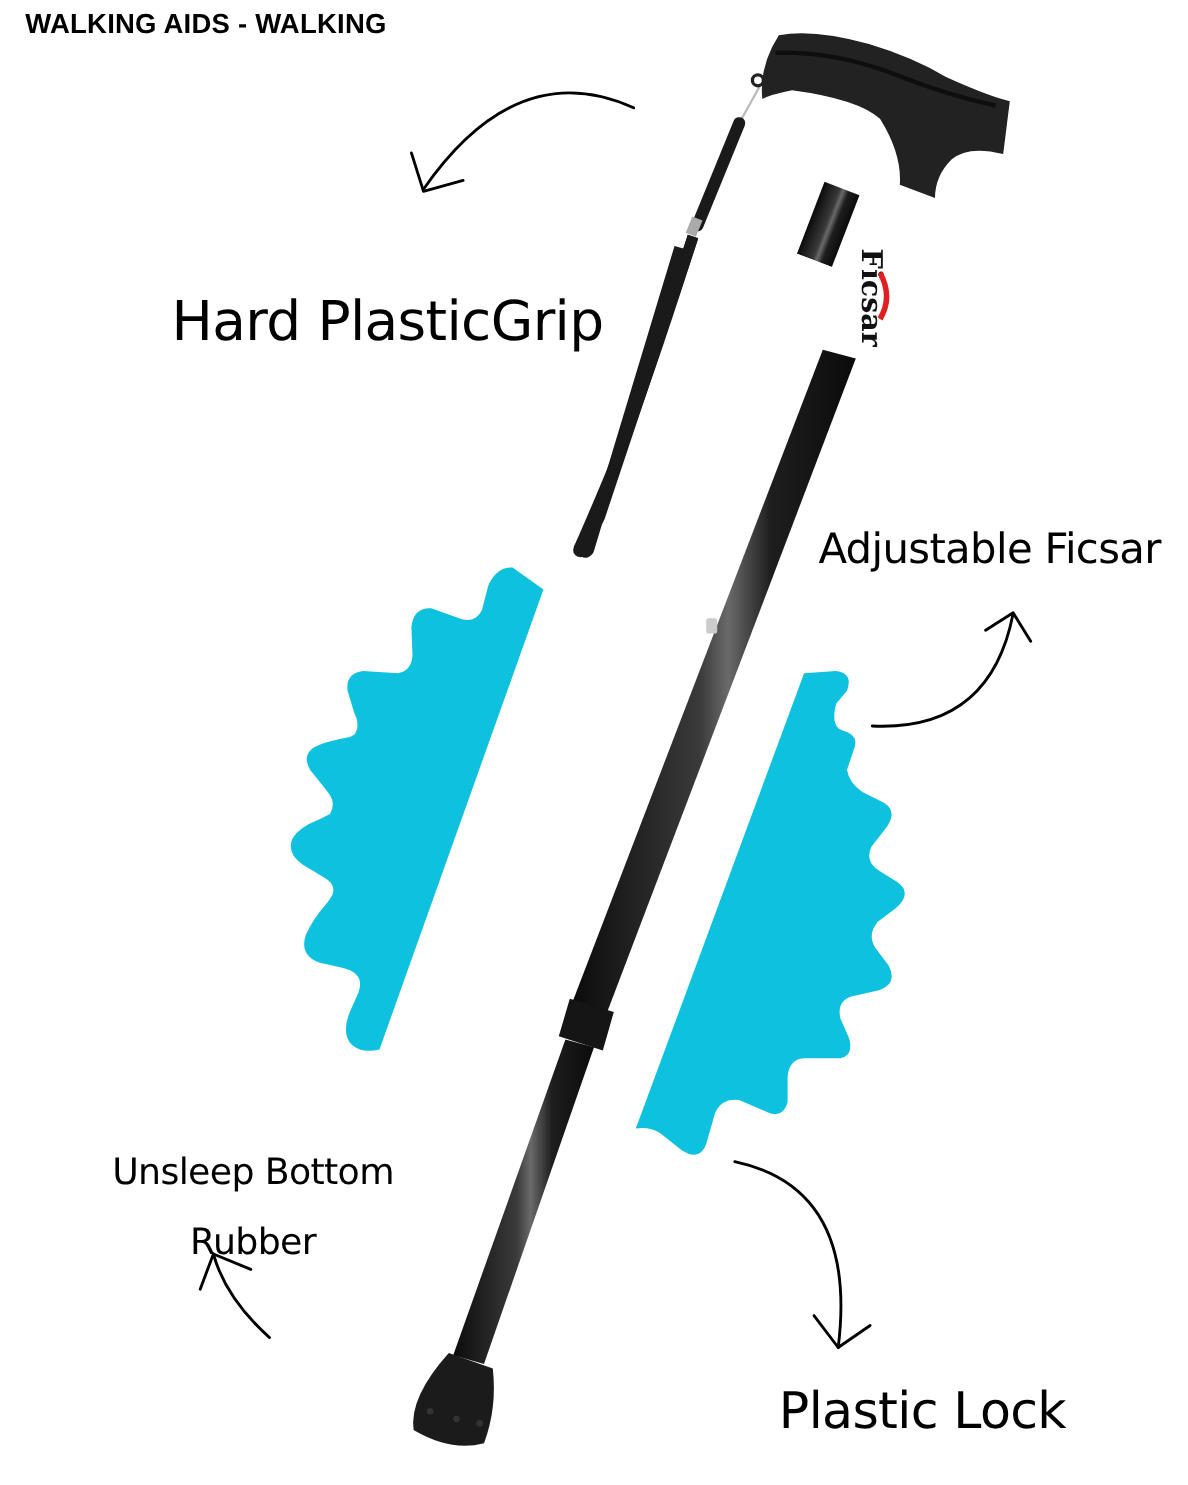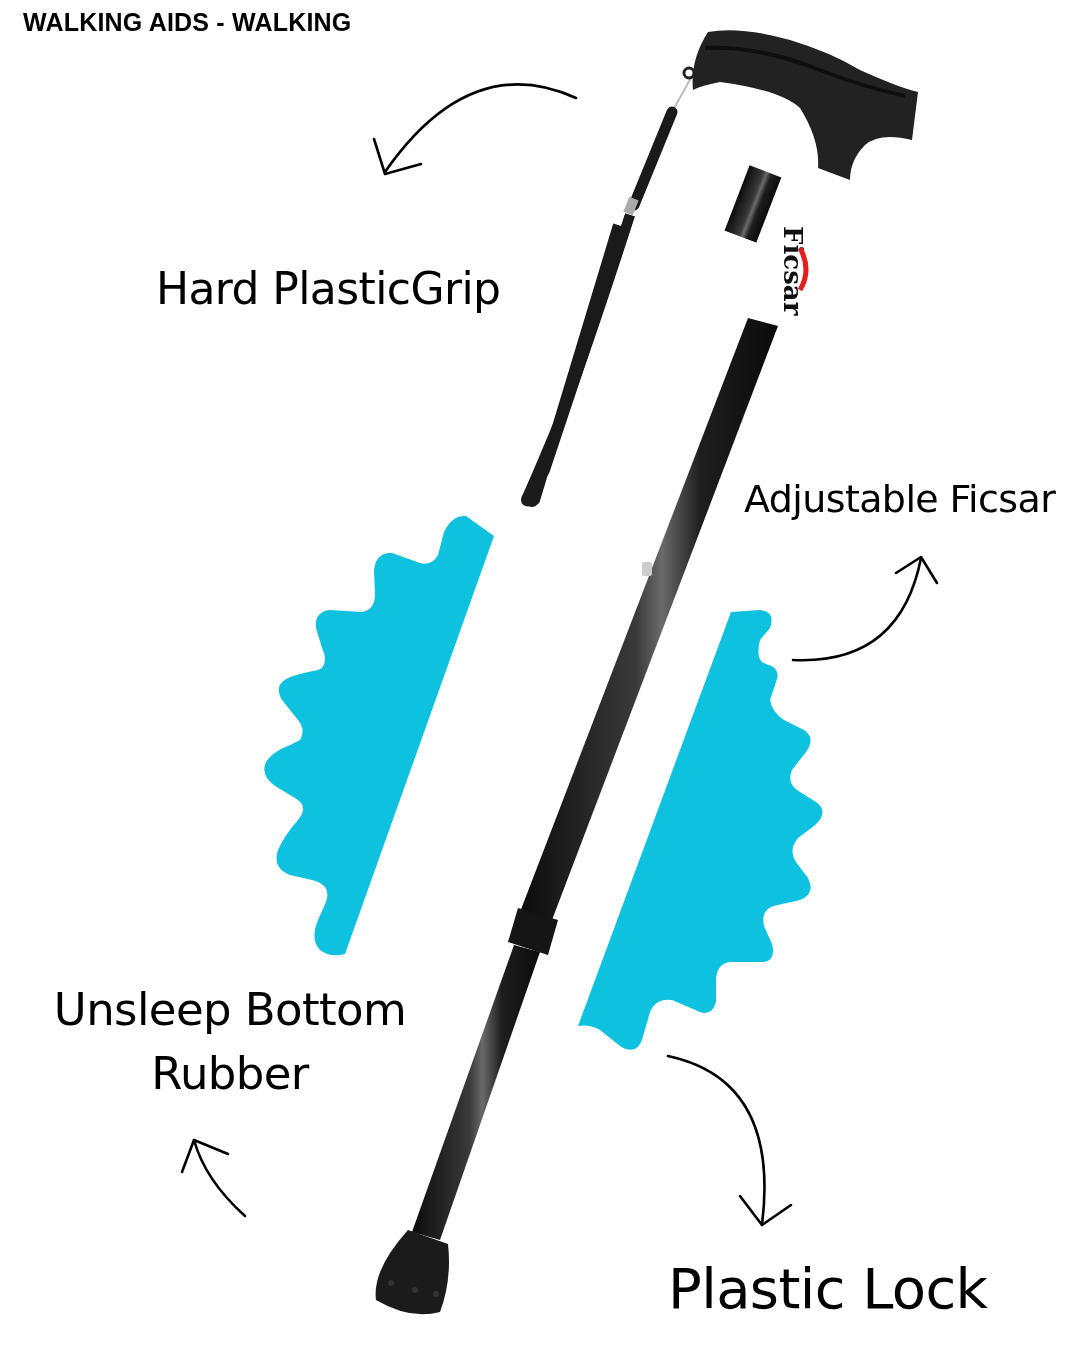--- a/index.html
+++ b/index.html
@@ -16,24 +16,24 @@
       font-family: "Liberation Sans", sans-serif;
       font-weight: bold; font-size: 25px; letter-spacing: 0.2px;
     }
     .label {
       position: absolute;
       font-family: "DejaVu Sans", sans-serif;
       font-weight: normal;
       white-space: nowrap;
       line-height: 1.3;
     }
-    .lbl-grip { left: 156px; top: 260px; font-size: 44px; letter-spacing: -0.6px; }
+    .lbl-grip { left: 156px; top: 260px; font-size: 50px; letter-spacing: -0.6px; }
     .lbl-adjust { left: 744px; top: 475px; font-size: 38px; letter-spacing: -0.6px; }
-    .lbl-rubber { left: 40px; top: 978px; width: 380px; font-size: 45px; text-align: center; line-height: 64px; letter-spacing: -0.6px; white-space: normal; }
-    .lbl-lock { left: 668px; top: 1253px; font-size: 56px; letter-spacing: -0.6px; }
+    .lbl-rubber { left: 40px; top: 1033px; width: 380px; font-size: 33px; text-align: center; line-height: 64px; letter-spacing: -0.6px; white-space: normal; }
+    .lbl-lock { left: 708px; top: 1253px; font-size: 46px; letter-spacing: -0.6px; }
     svg.layer { position: absolute; left: 0; top: 0; }
     .brand {
       font-family: "DejaVu Serif", serif;
     }
   </style>
 </head>
 <body>
 
 <div class="title">WALKING AIDS - WALKING</div>
 

